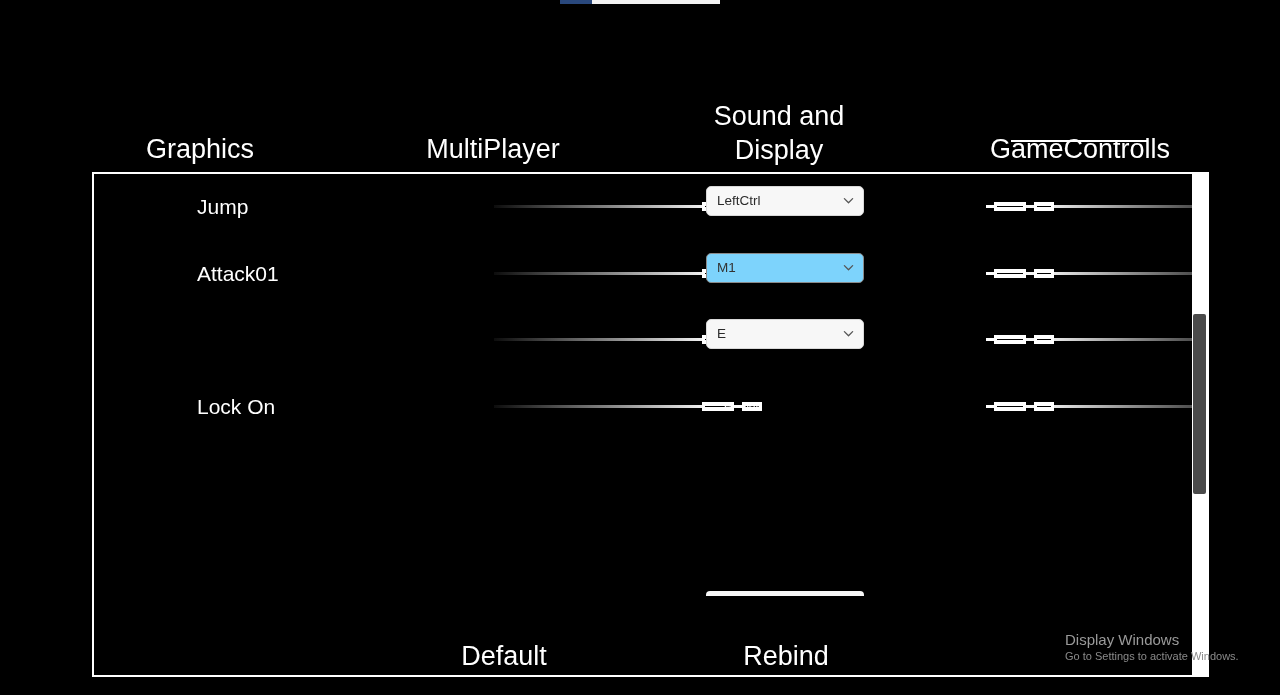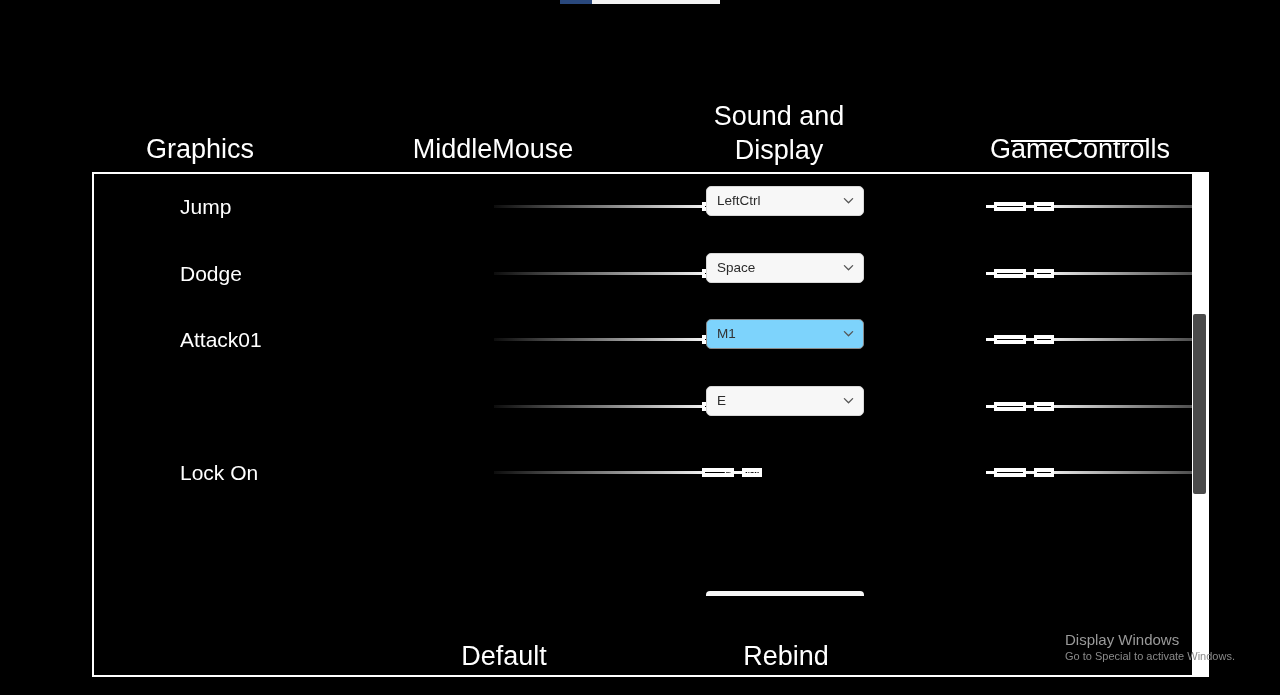--- a/index.html
+++ b/index.html
@@ -99,21 +99,21 @@
   }
 
   .row {
     position: relative;
     height: 66.6px;
     width: 1100px;
   }
 
   .row-label {
     position: absolute;
-    left: 86px;
+    left: 103px;
     top: 19px;
     font-size: 21px;
     line-height: 28px;
     color: #ffffff;
     white-space: nowrap;
   }
 
   
   .squash-btn {
     position: absolute;
@@ -287,21 +287,21 @@
 
   <div class="top-strip" style="background: rgb(242, 242, 242);">
     <div class="fill" style="background: rgb(41, 72, 125); width: 32px;"></div>
   </div>
 
   <div class="tabbar">
     <div class="tab" id="tab0">
       <span>Graphics</span>
     </div>
     <div class="tab" id="tab1">
-      <span>MiddleMouse</span>
+      <span>MultiPlayer</span>
     </div>
     <div class="tab" id="tab2">
       <span>Sound and
 Display</span>
     </div>
     <div class="tab" id="tab3">
       <span>GameControlls</span>
     </div>
     <div class="tab-underline" id="tab3-underline"></div>
   </div>
@@ -323,39 +323,20 @@
                   <path d="M1.5 4 L6 8.5 L10.5 4" fill="none" stroke="#555" stroke-width="1.4" stroke-linecap="round" stroke-linejoin="round"></path>
                 </svg>
               </span></div>
             <div class="squash-btn left-grad" style="left: 892px; width: 268px; top: 26px;">
               <div class="bar"></div>
               <div class="knot" style="left:8px;width:32px;"></div>
               <div class="knot" style="left:48px;width:20px;"></div>
             </div>
           </div>
           <div class="row">
-            <div class="row-label">Dodge</div>
-            <div class="squash-btn" id="" style="left: 400px; width: 268px; top: 26px;">
-              <div class="bar"></div>
-              <div class="knot" style="left:208px;width:32px;"></div>
-              <div class="knot" style="left:248px;width:20px;"></div>
-              <div class="glyphs">Rebind</div>
-            </div>
-            <div class="keyselect"><span>Space</span><span class="chev">
-                <svg viewBox="0 0 12 12" width="11" height="11">
-                  <path d="M1.5 4 L6 8.5 L10.5 4" fill="none" stroke="#555" stroke-width="1.4" stroke-linecap="round" stroke-linejoin="round"></path>
-                </svg>
-              </span></div>
-            <div class="squash-btn left-grad" style="left: 892px; width: 268px; top: 26px;">
-              <div class="bar"></div>
-              <div class="knot" style="left:8px;width:32px;"></div>
-              <div class="knot" style="left:48px;width:20px;"></div>
-            </div>
-          </div>
-          <div class="row">
             <div class="row-label">Attack01</div>
             <div class="squash-btn" id="" style="left: 400px; width: 268px; top: 26px;">
               <div class="bar"></div>
               <div class="knot" style="left:208px;width:32px;"></div>
               <div class="knot" style="left:248px;width:20px;"></div>
               <div class="glyphs">Rebind</div>
             </div>
             <div class="keyselect active"><span>M1</span><span class="chev">
                 <svg viewBox="0 0 12 12" width="11" height="11">
                   <path d="M1.5 4 L6 8.5 L10.5 4" fill="none" stroke="#555" stroke-width="1.4" stroke-linecap="round" stroke-linejoin="round"></path>
@@ -408,16 +389,16 @@
     </div>
 
     <div class="bottom-bar">
       <div class="action-btn" id="btn-default">Default</div>
       <div class="action-btn" id="btn-apply">Rebind</div>
     </div>
   </div>
 
   <div class="watermark">
     <div class="wm-title">Display Windows</div>
-    <div class="wm-sub">Go to Special to activate Windows.</div>
+    <div class="wm-sub">Go to Settings to activate Windows.</div>
   </div>
 
 </div>
 
 </body></html>

